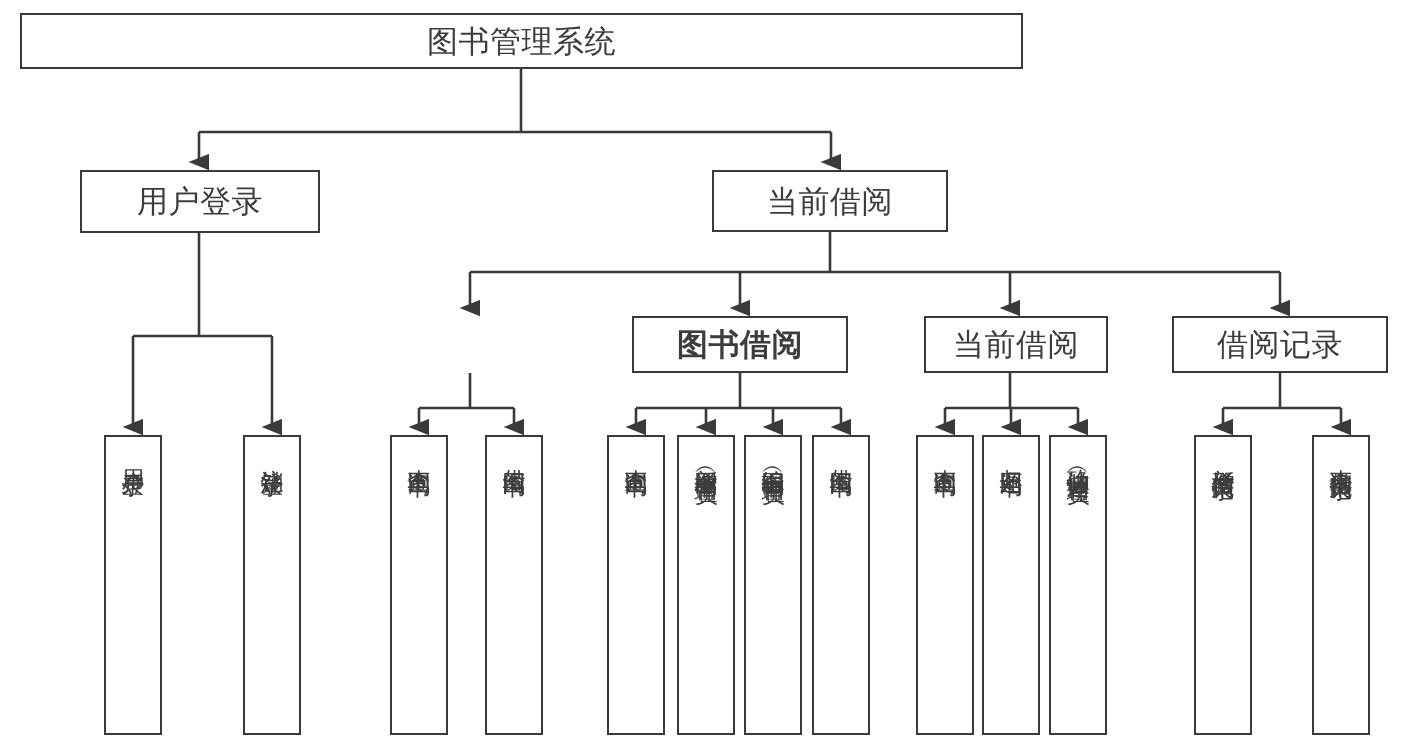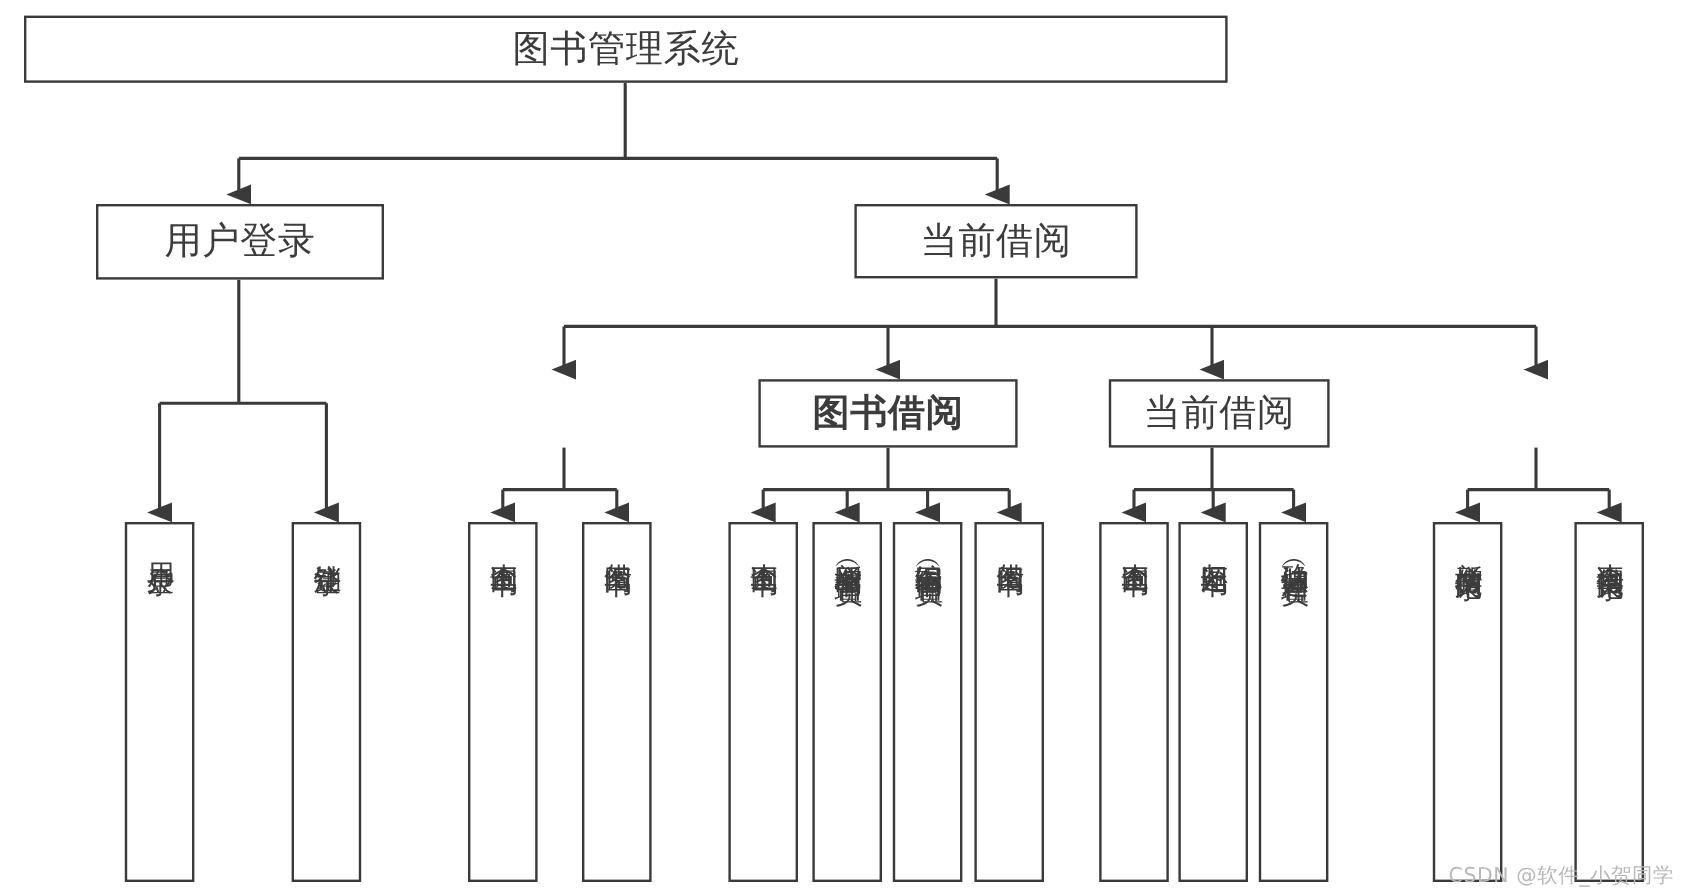--- a/index.html
+++ b/index.html
@@ -136,20 +136,23 @@
   <div class="node horiz" style="left:712px; top:170px; width:236px; height:62px;">
     <span class="label">当前借阅</span>
   </div>
 
   <div class="node horiz" style="left:632px; top:316px; width:216px; height:57px;font-weight:bold;">
     <span class="label">图书借阅</span>
   </div>
   <div class="node horiz" style="left:924px; top:316px; width:184px; height:57px;">
     <span class="label">当前借阅</span>
   </div>
+  <div class="node horiz" style="left:1172px; top:316px; width:216px; height:57px;">
+    <span class="label">借阅记录</span>
+  </div>
 
   <div class="node vert" style="left:104px; top:435px; width:58px; height:300px;">
     <span class="label">用户登录</span>
   </div>
   <div class="node vert" style="left:243px; top:435px; width:58px; height:300px;">
     <span class="label">注销登录</span>
   </div>
 
   <div class="node vert" style="left:390px; top:435px; width:58px; height:300px;">
     <span class="label">查询图书</span>
@@ -181,15 +184,14 @@
     <span class="label">确认归还（管理员）</span>
   </div>
 
   <div class="node vert" style="left:1194px; top:435px; width:58px; height:300px;">
     <span class="label">新增借阅记录</span>
   </div>
   <div class="node vert" style="left:1312px; top:435px; width:58px; height:300px;">
     <span class="label">查询借阅记录</span>
   </div>
 
-  <div id="watermark">CSDN @软件_小贺同学</div>
 
 </div>
 
 </body></html>

